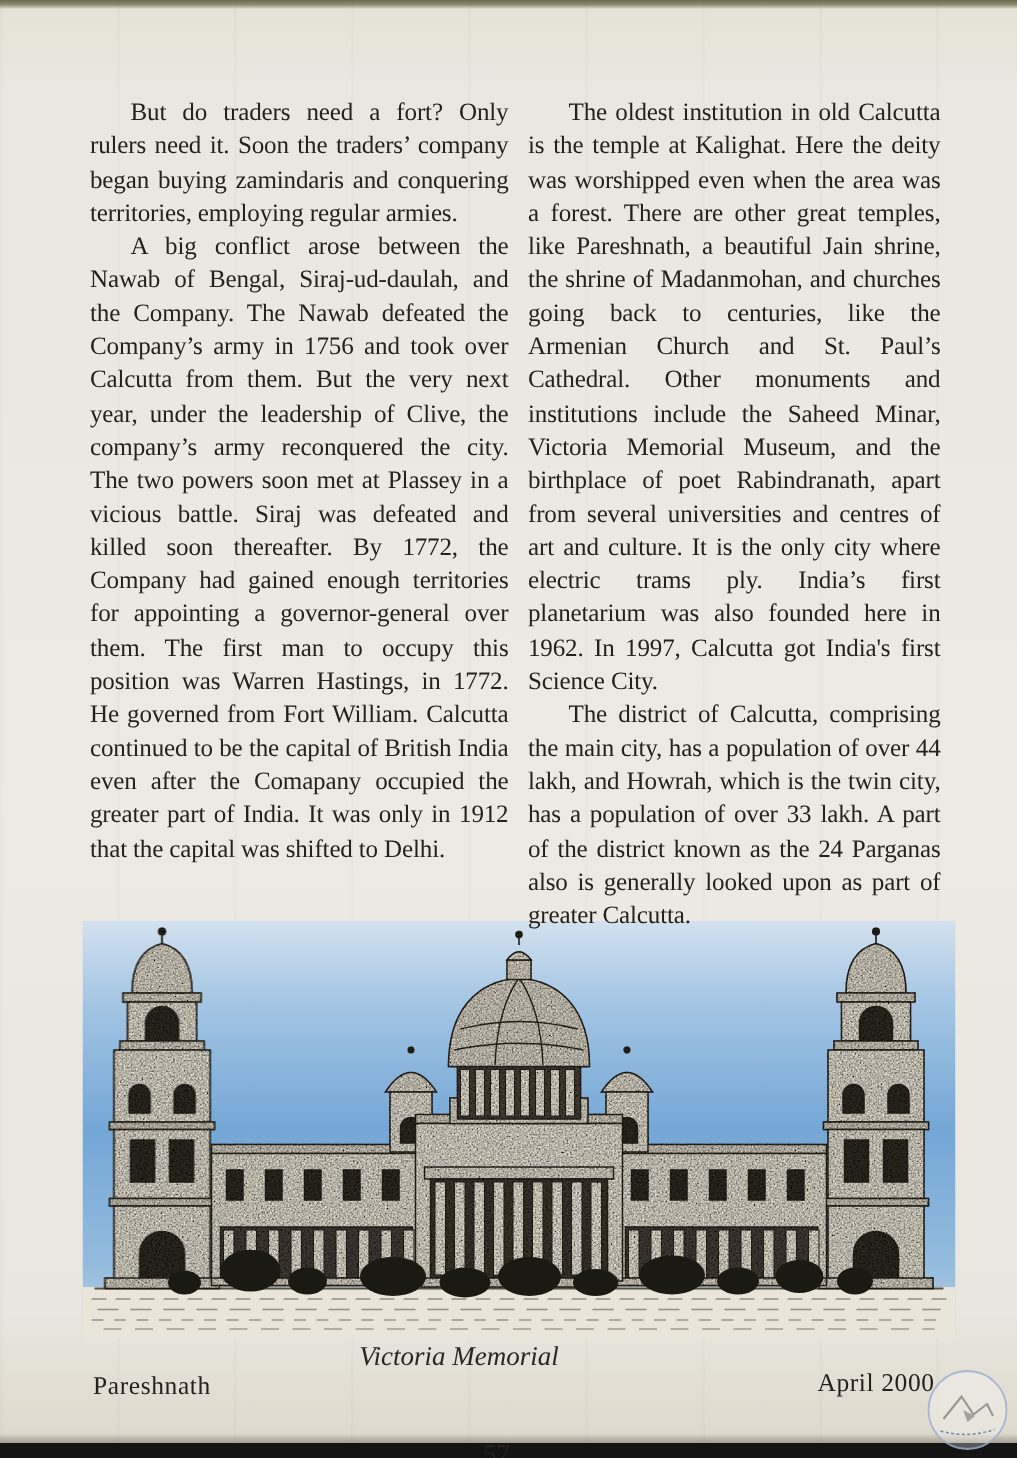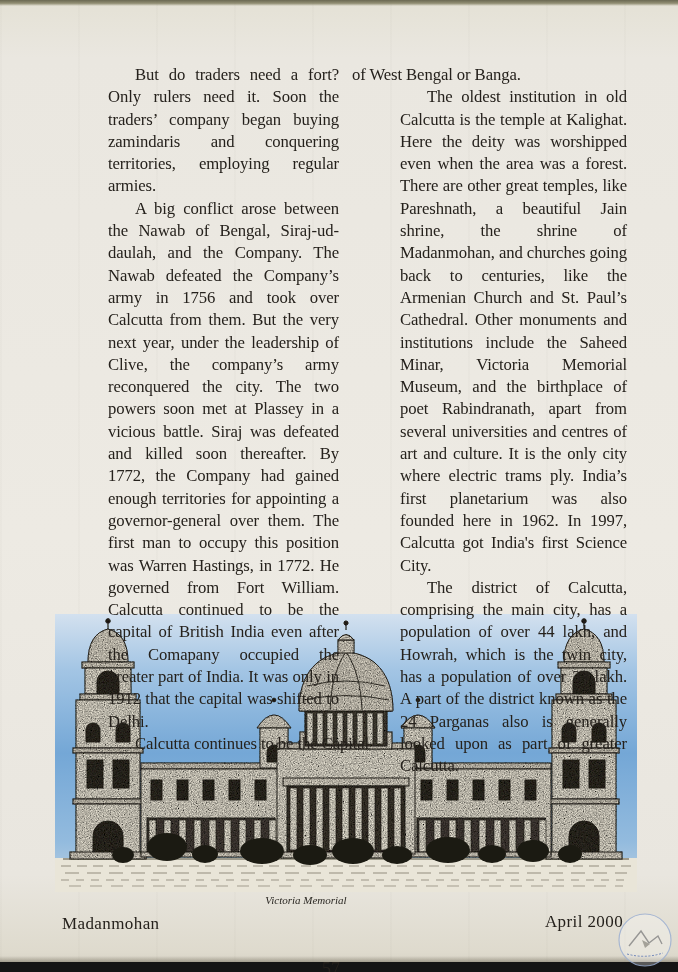--- a/index.html
+++ b/index.html
@@ -31,33 +31,33 @@
   }
   .col {
     position: absolute; top: 64px;
     font-size: 16.7px; line-height: 22.3px;
     color: #25211c;
     text-align: justify;
     z-index: 3;
     letter-spacing: -0.1px;
   }
   .col p { margin: 0; }
-  .col p.indent { text-indent: 27px; margin-left: 48px; }
+  .col p.indent { text-indent: 27px; }
   .col-left  { left: 60px;  width: 279px; }
   .col-right { left: 352px; width: 275px; }
   .nowrap { white-space: nowrap; }
   .illustration {
     position: absolute; left: 55px; top: 614px; width: 582px; height: 278px;
     z-index: 1;
   }
   .caption {
     position: absolute; left: 196px; top: 894px; width: 220px;
     text-align: center;
     font-style: italic;
-    font-size: 11px;
+    font-size: 18px;
     color: #2a2722;
     z-index: 3;
   }
   .footer-left {
     position: absolute; left: 62px; top: 914px;
     font-size: 17px; color: #25211c; letter-spacing: .4px; z-index: 3;
   }
   .footer-page {
     position: absolute; left: 322px; top: 959px; width: 40px; text-align: left;
     font-size: 18px; color: #25211c; z-index: 3;
@@ -229,32 +229,30 @@
       <ellipse cx="393" cy="236" rx="22" ry="13"></ellipse>
       <ellipse cx="437" cy="240" rx="14" ry="9"></ellipse>
       <ellipse cx="478" cy="237" rx="16" ry="11"></ellipse>
       <ellipse cx="515" cy="240" rx="12" ry="9"></ellipse>
     </g>
   </svg>
 
   <div class="col col-left">
     <p class="indent">But do traders need a fort? Only rulers need it.  Soon the traders’ company began buying zamindaris and conquering territories, employing regular armies.</p>
     <p class="indent">A big conflict arose between the Nawab of Bengal, Siraj-ud-daulah, and the Company.  The Nawab defeated the Company’s army in 1756 and took over Calcutta from them.  But the very next year, under the leadership of Clive, the company’s army reconquered the city.  The two powers soon met at Plassey in a vicious battle.  Siraj was defeated and killed soon thereafter.  By 1772, the Company had gained enough territories for appointing a governor-general over them.  The first man to occupy this position was Warren Hastings, in 1772.  He governed from Fort William.  Calcutta continued to be the capital of British India even after the Comapany occupied the greater part of India. It was only in 1912 that the capital was shifted to Delhi.</p>
-    <p class="indent nowrap">Calcutta continues to be the Capital</p>
   </div>
 
   <div class="col col-right">
-    <p>of West Bengal or Banga.</p>
     <p class="indent">The oldest institution in old Calcutta is the temple at Kalighat.  Here the deity was worshipped even when the area was a forest.  There are other great temples, like Pareshnath, a beautiful Jain shrine, the shrine of Madanmohan, and churches going back to centuries, like the Armenian Church and St. Paul’s Cathedral.  Other monuments and institutions include the Saheed Minar, Victoria Memorial Museum, and the birthplace of poet Rabindranath, apart from several universities and centres of art and culture.  It is the only city where electric trams ply.  India’s first planetarium was also founded here in 1962. In 1997, Calcutta got India's first Science City.</p>
     <p class="indent">The district of Calcutta, comprising the main city, has a population of over 44 lakh, and Howrah, which is the twin city, has a population of over 33 lakh. A part of the district known as the 24 Parganas also is generally looked upon as part of greater Calcutta.</p>
   </div>
 
   <div class="caption">Victoria Memorial</div>
 
-  <div class="footer-left">Madanmohan</div>
+  <div class="footer-left">Pareshnath</div>
   <div class="footer-page">57</div>
   <div class="footer-right">April 2000</div>
 
   <svg class="stamp" viewBox="0 0 64 62" xmlns="http://www.w3.org/2000/svg">
     <circle cx="33" cy="30" r="26" fill="rgba(255,255,255,0.35)" stroke="#9db0d2" stroke-width="1.2"></circle>
     <path d="M17,36 L29,21 L37,33 L46,26 L50,34" fill="none" stroke="#8a8a8a" stroke-width="1.4"></path>
     <path d="M30,30 l8,4 l-5,4 z" fill="#9a9890"></path>
     <path d="M15,44 q18,5 36,-1" fill="none" stroke="#5b78b6" stroke-width="1" stroke-dasharray="2 1.6"></path>
   </svg>
 

